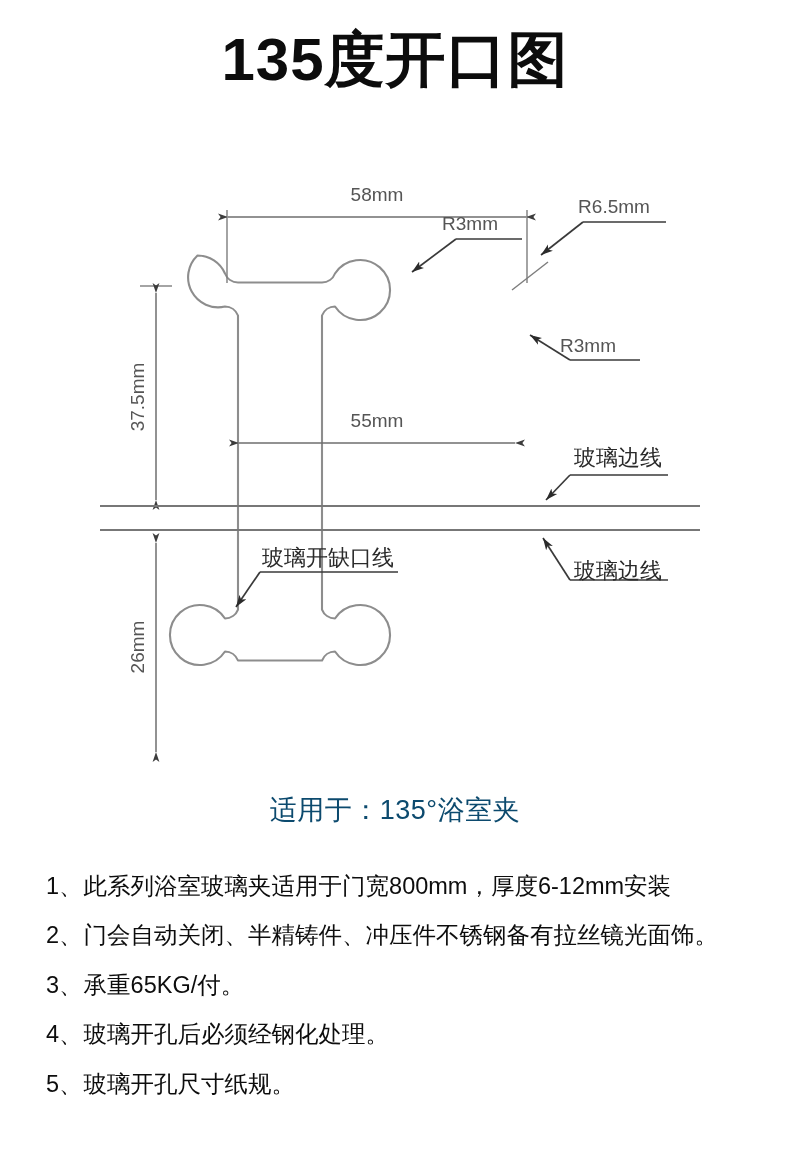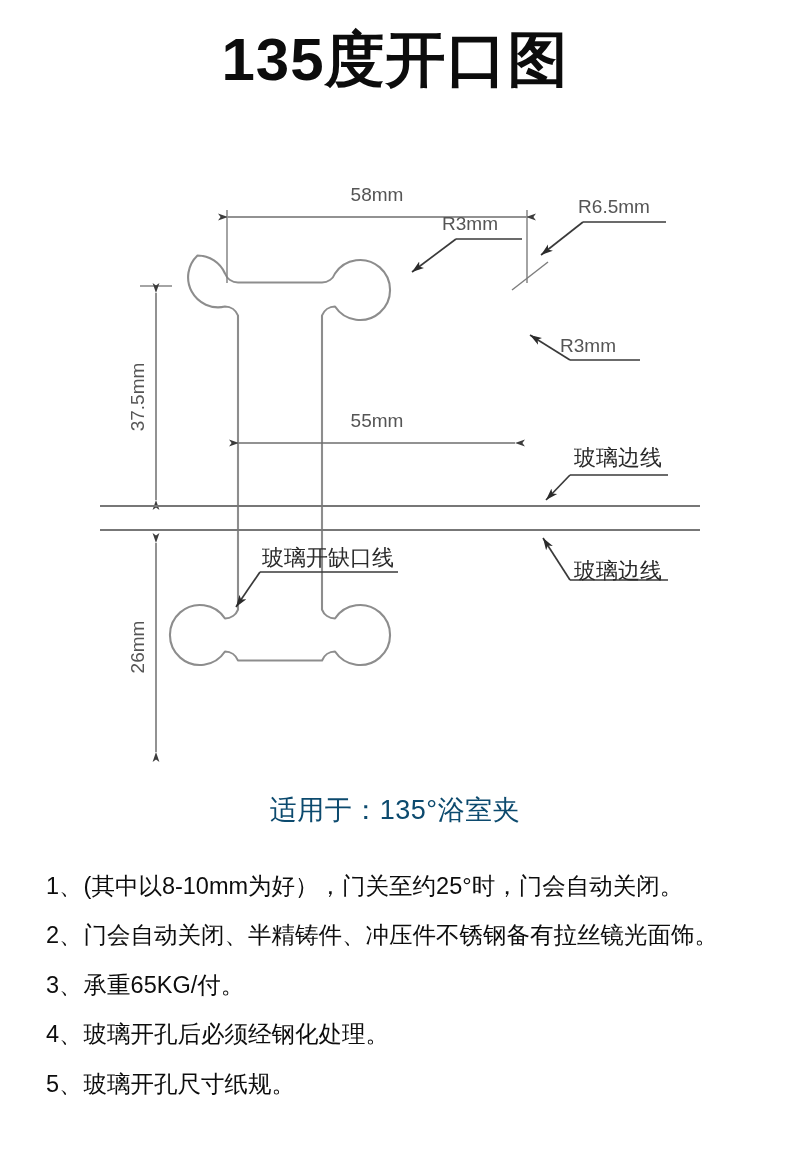--- a/index.html
+++ b/index.html
@@ -252,21 +252,21 @@
     </svg>
   </div>
 
   <div class="caption">适用于：135°浴室夹</div>
 
   <div class="notes">
 
     <div class="note">
       <span class="note-num">1、</span>
       <span class="note-body">
-        <span class="note-line">(其中以8-10mm为好），门关至约25°时，门会自动关闭。</span>
+        <span class="note-line">此系列浴室玻璃夹适用于门宽800mm，厚度6-12mm安装</span>
       </span>
     </div>
 
     <div class="note">
       <span class="note-num">2、</span>
       <span class="note-body">
         <span class="note-line">门会自动关闭、半精铸件、冲压件不锈钢备有拉丝镜光面饰。</span>
       </span>
     </div>
 

